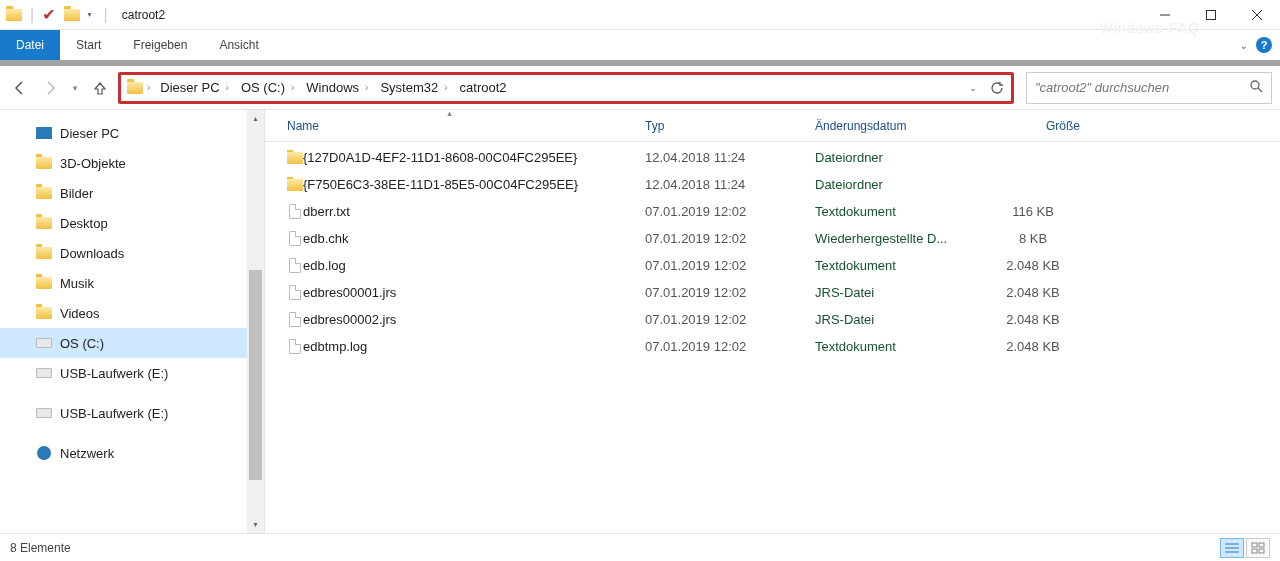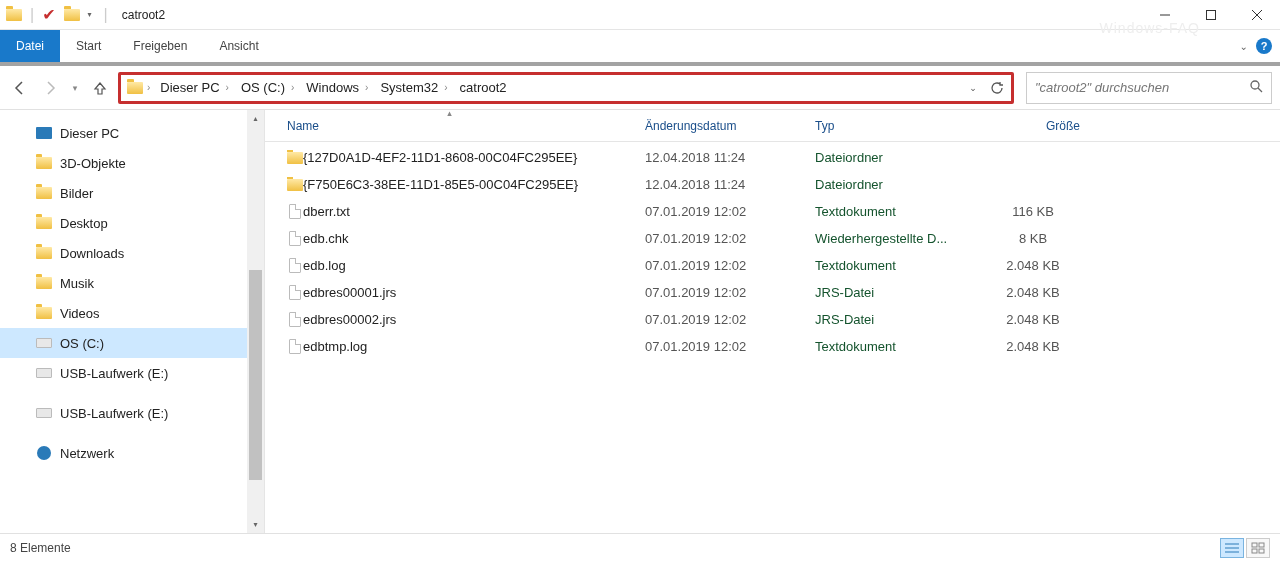--- a/index.html
+++ b/index.html
@@ -9,21 +9,21 @@
   .titlebar { height: 30px; display: flex; align-items: center; background: #fff; border-bottom: 1px solid #e5e5e5; }
   .titlebar .qat { display: flex; align-items: center; gap: 8px; padding: 0 6px; }
   .titlebar .title { margin-left: 8px; font-size: 12px; color: #222; }
   .titlebar .spacer { flex: 1; }
   .win-controls { display: flex; }
   .win-controls .btn { width: 46px; height: 30px; display: flex; align-items: center; justify-content: center; color: #333; font-size: 10px; }
   .folder-icon-small { width: 16px; height: 12px; background: linear-gradient(#ffe9a6,#f0c043); border-radius: 1px; position: relative; }
   .folder-icon-small::before { content:""; position:absolute; left:0; top:-3px; width:7px; height:3px; background:#f0c043; border-radius:1px 1px 0 0; }
 
   
-  .ribbon { height: 36px; background: #fff; border-bottom: 4px solid #a3a3a3; display: flex; align-items: stretch; }
+  .ribbon { height: 36px; background: #fff; border-bottom: 6px solid #a3a3a3; display: flex; align-items: stretch; }
   .tab { padding: 0 16px; font-size: 12px; color: #444; display:flex; align-items:center; }
   .tab.active { background: #1979ca; color: #fff; }
   .ribbon .right { margin-left:auto; display:flex; align-items:center; padding-right:8px; gap:8px; }
   .chev-down { color:#666; font-size:10px; }
   .help-icon { width:16px; height:16px; border-radius:50%; background:#1979ca; color:#fff; font-size:11px; display:flex; align-items:center; justify-content:center; font-weight:bold; }
 
   
   .navbar { height: 44px; display:flex; align-items:center; padding: 0 8px; gap:6px; border-bottom:1px solid #e1e1e1; }
   .nav-arrow { width:24px; height:24px; display:flex; align-items:center; justify-content:center; color:#999; }
   .nav-arrow.enabled { color:#555; }
@@ -286,25 +286,25 @@
       <div class="scroll-btn" style="bottom:0;">▾</div>
     </div>
   </div>
 
   <div class="filelist">
     <div class="columns">
       <div class="col col-name">
         <span>Name</span>
         <span class="sort-arrow">▴</span>
       </div>
+      <div class="col col-type">
+        <span>Typ</span>
+      </div>
       <div class="col col-date">
         <span>Änderungsdatum</span>
-      </div>
-      <div class="col col-type">
-        <span>Typ</span>
       </div>
       <div class="col col-size">
         <span>Größe</span>
       </div>
     </div>
     <div class="rows" id="rows-host">
         <div class="row">
           <div class="cell cell-name">
             <span class="file-ico">
               <span class="folder-mini"></span>

